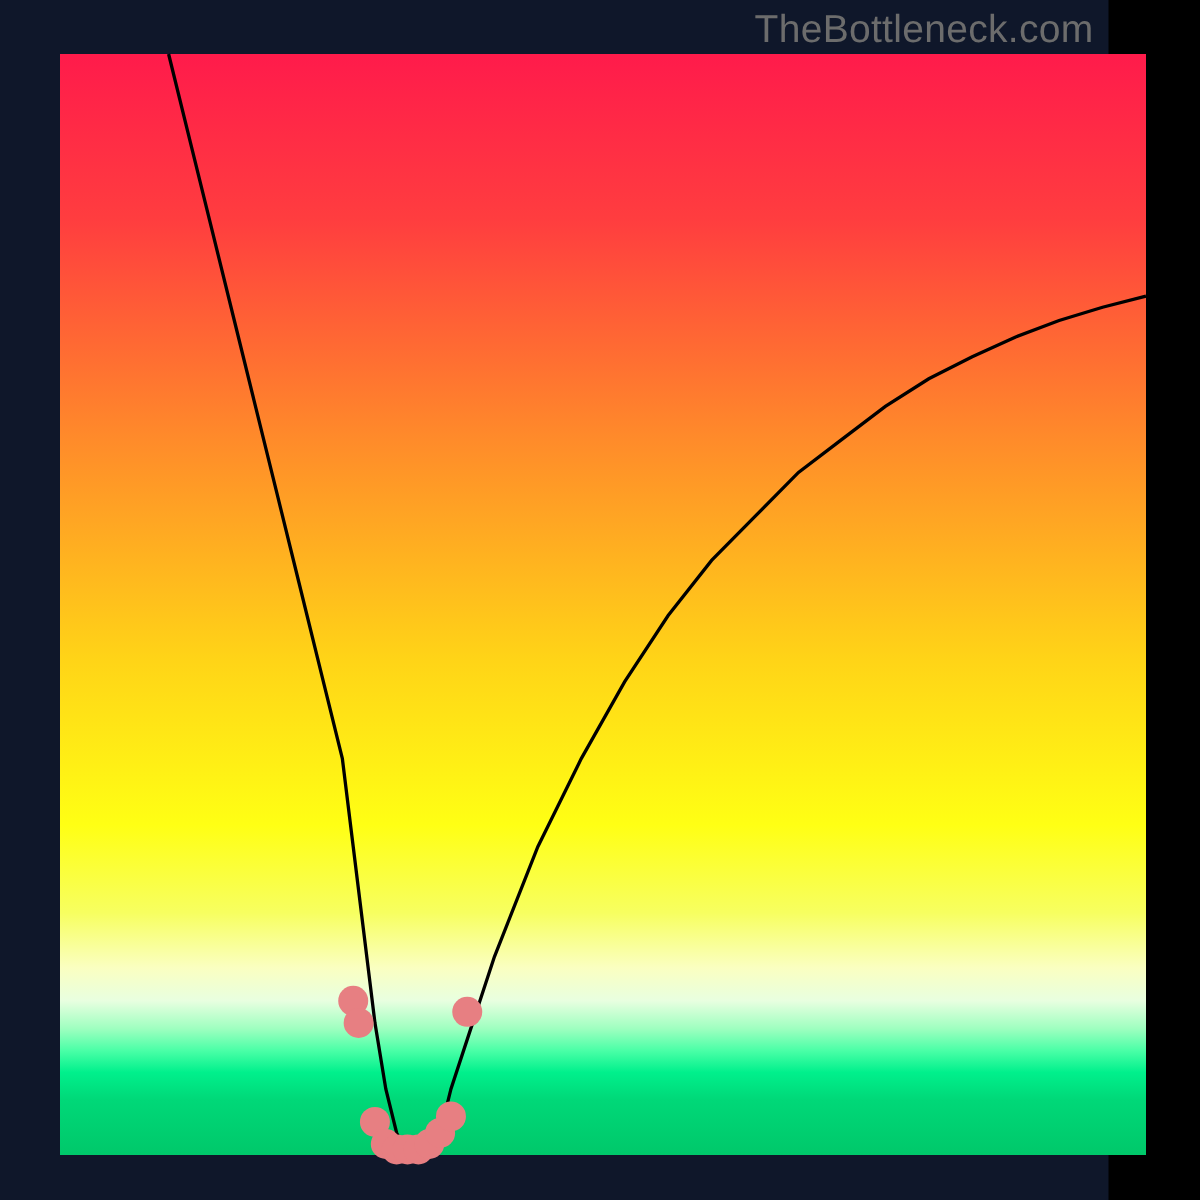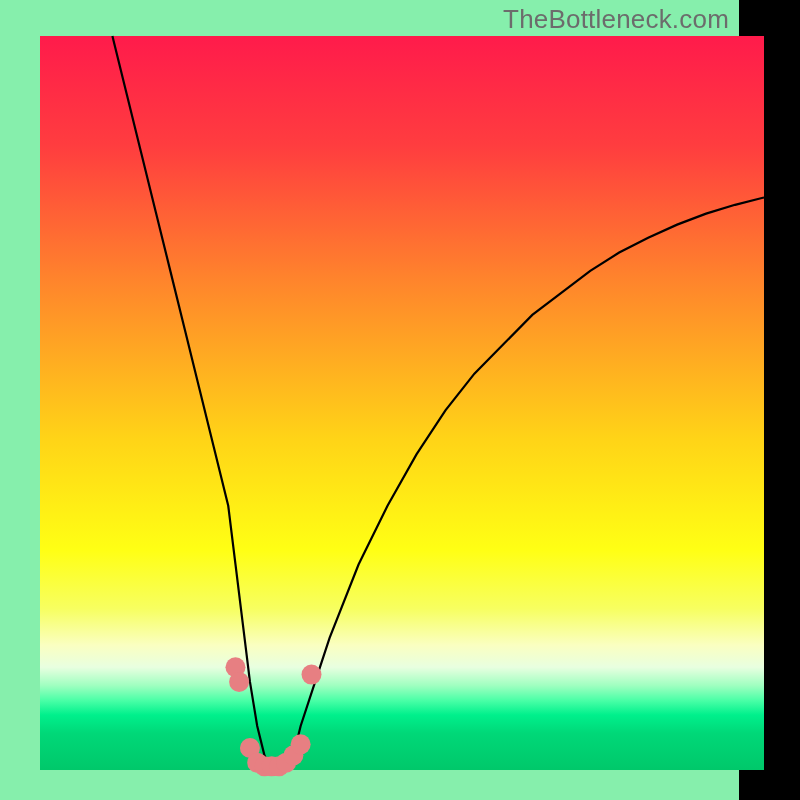--- a/index.html
+++ b/index.html
@@ -7,21 +7,21 @@
     padding: 0;
     width: 800px;
     height: 800px;
     background: #000;
     overflow: hidden;
   }
   .frame {
     position: relative;
     width: 739px;
     height: 800px;
-    background: #86efac;
+    background: #0f172a;
   }
   .watermark {
     position: absolute;
     top: 4px;
     right: 10px;
     font-family: Arial, Helvetica, sans-serif;
     font-size: 26px;
     color: #6c6c6c;
     font-weight: 500;
     letter-spacing: 0.2px;

